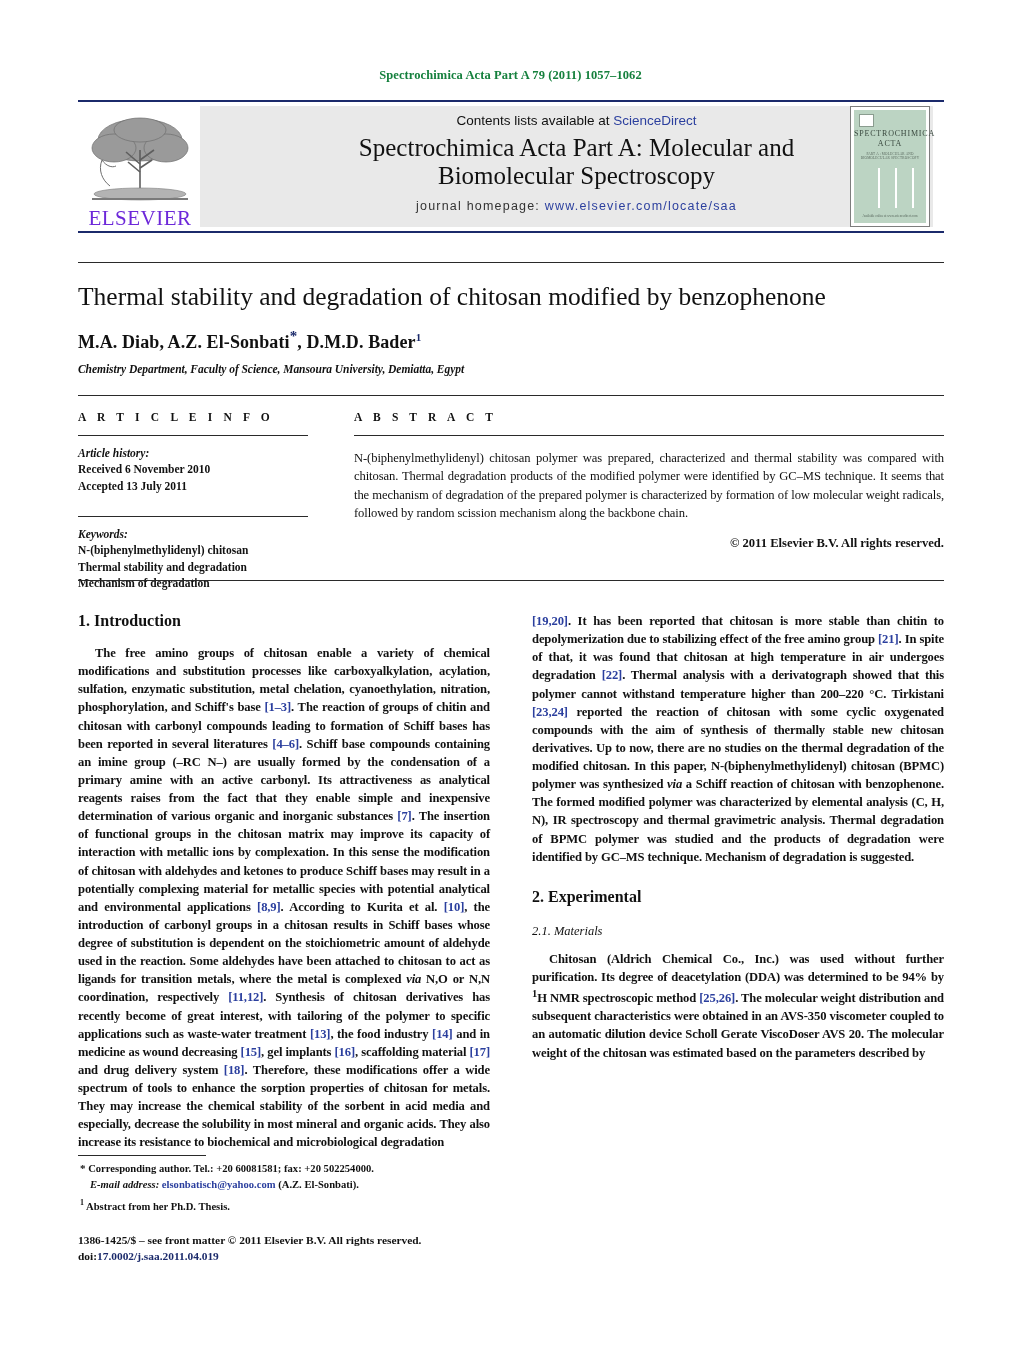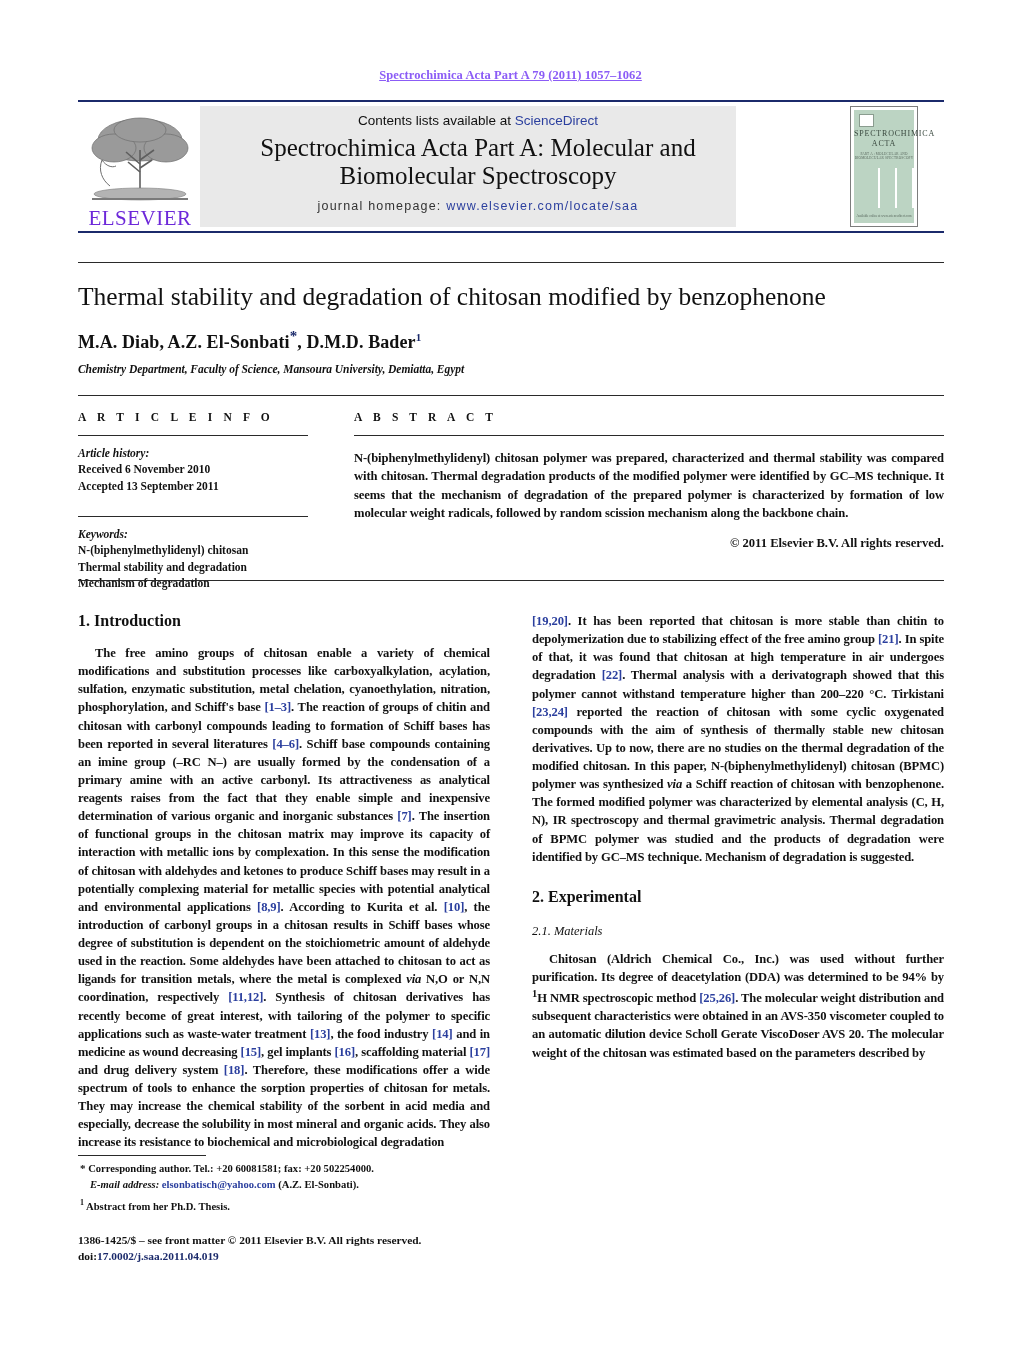--- a/index.html
+++ b/index.html
@@ -24,23 +24,22 @@
 
   
   .running-head {
     position: absolute;
     top: 68px;
     left: 0;
     width: 1021px;
     text-align: center;
     font-size: 12.5px;
     font-weight: bold;
-    color: #8b5cf6;
+    color: #15803d;
     letter-spacing: 0.1px;
-    text-decoration: underline;
   }
 
   
   .masthead {
     position: absolute;
     top: 100px;
     left: 78px;
     width: 866px;
     height: 133px;
   }
@@ -76,21 +75,21 @@
     letter-spacing: 0.5px;
     color: #6d28d9;
     line-height: 1;
     margin-top: 2px;
   }
 
   .masthead-center {
     position: absolute;
     top: 6px;
     left: 122px;
-    width: 536px;
+    width: 733px;
     height: 121px;
     background: #e9e9e9;
     display: flex;
     flex-direction: column;
     align-items: center;
     justify-content: flex-start;
     padding-top: 7px;
     box-sizing: border-box;
     padding-left: 20px;
   }
@@ -116,21 +115,21 @@
     letter-spacing: 1.2px;
     color: #333;
     margin-top: 9px;
   }
   .homepage-line .url { color: #2b3f9e; }
 
   .cover-thumb {
     position: absolute;
     top: 6px;
     left: 772px;
-    width: 68px;
+    width: 80px;
     height: 121px;
     border: 1px solid #7d7d7d;
     background: #ffffff;
     box-sizing: border-box;
     padding: 3px;
   }
   .cover-inner {
     width: 100%;
     height: 100%;
     background: #bcd4c3;
@@ -263,21 +262,21 @@
     background: #2a2a2a;
     margin-top: 12px;
   }
   .info-group { margin-top: 9px; font-size: 11.5px; line-height: 1.42; font-weight: bold; color:#111; }
   .info-group .lbl { font-style: italic; }
   .abs-text {
     margin-top: 13px;
     font-size: 12.6px;
     line-height: 1.45;
     text-align: justify;
-    font-weight: bold;
+    font-weight: normal;
     color: #111;
     letter-spacing: -0.1px;
   }
   .abs-copy {
     margin-top: 14px;
     font-size: 12.6px;
     font-weight: bold;
     text-align: right;
     color: #111;
   }
@@ -440,21 +439,21 @@
 
   <div class="info-abstract">
     <div class="ia-rule-top"></div>
 
     <div class="col-info">
       <div class="sec-caps">A R T I C L E   I N F O</div>
       <div class="hr-small"></div>
       <div class="info-group">
         <div class="lbl">Article history:</div>
         <div>Received 6 November 2010</div>
-        <div>Accepted 13 September 2011</div>
+        <div>Accepted 13 July 2011</div>
       </div>
       <div class="hr-small" style="margin-top:22px"></div>
       <div class="info-group">
         <div class="lbl">Keywords:</div>
         <div>N-(biphenylmethylidenyl) chitosan</div>
         <div>Thermal stability and degradation</div>
         <div>Mechanism of degradation</div>
       </div>
     </div>
 

